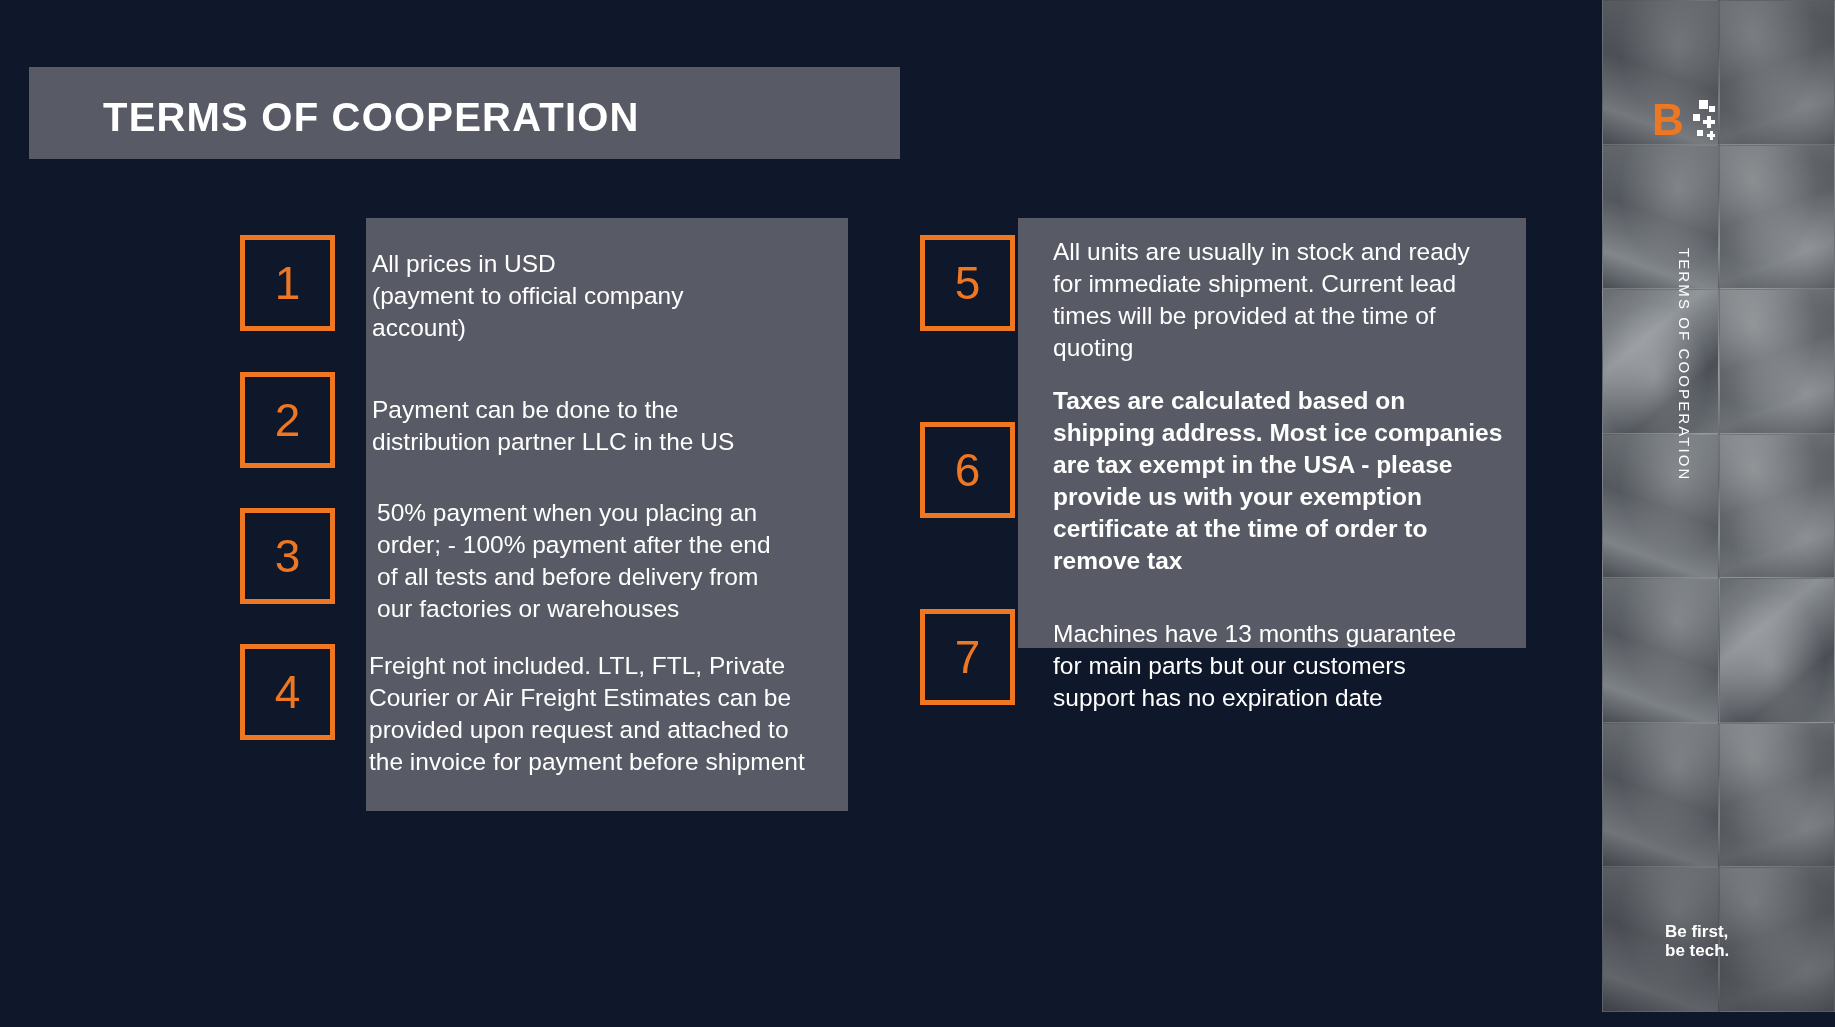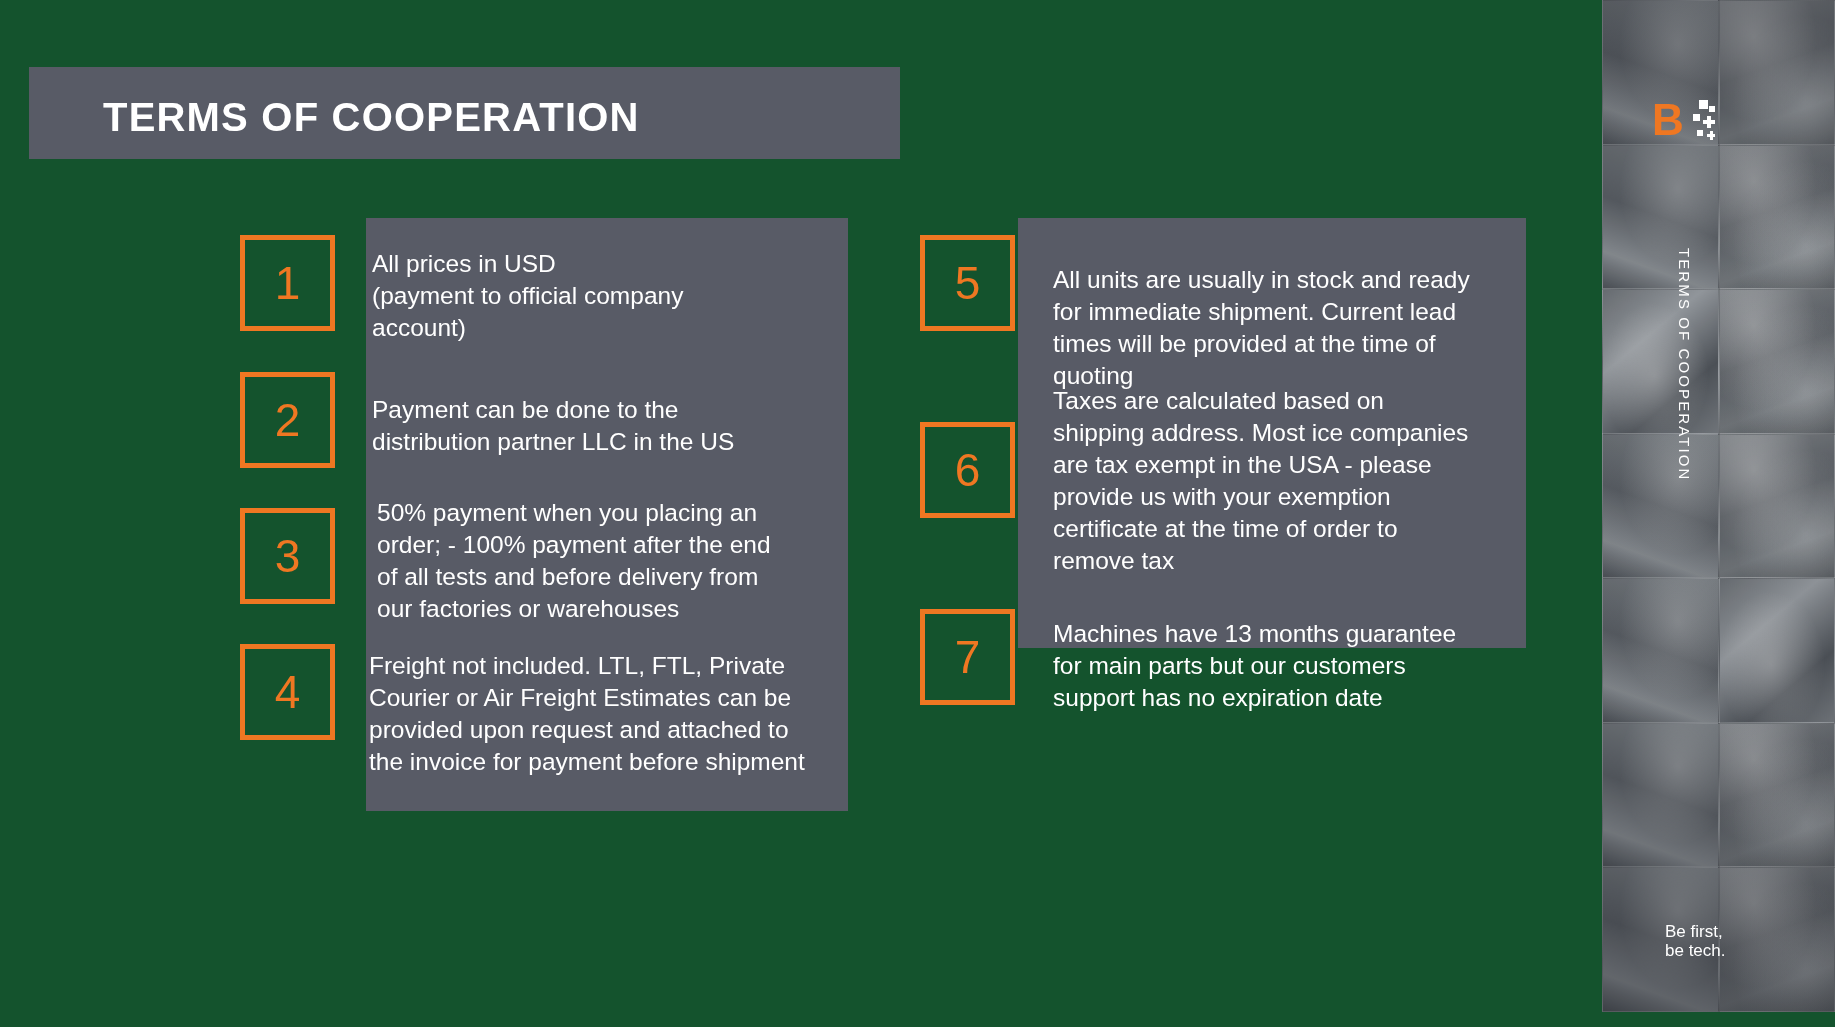--- a/index.html
+++ b/index.html
@@ -11,21 +11,21 @@
     width: 1835px;
     height: 1027px;
     overflow: hidden;
     font-family: "Liberation Sans", sans-serif;
     position: relative;
   }
 
   .slide {
     position: absolute;
     inset: 0;
-    background: #14532d;
+    background: #0f172a;
   }
 
   
   .title-band {
     position: absolute;
     left: 29px;
     top: 67px;
     width: 871px;
     height: 92px;
     background: #585b66;
@@ -168,21 +168,21 @@
     writing-mode: vertical-rl;
     font-family: "Liberation Sans", sans-serif;
   }
 
   .tagline {
     position: absolute;
     left: 63px;
     bottom: 52px;
     color: #ffffff;
     font-size: 17px;
-    font-weight: normal;
+    font-weight: bold;
     line-height: 19px;
     white-space: pre-line;
     font-family: "Liberation Sans", sans-serif;
   }
 </style>
 </head>
 <body>
 
 <div class="slide">
 
@@ -227,31 +227,31 @@
 provided upon request and attached to
 the invoice for payment before shipment</div>
   </div>
 
   <div class="panel panel-right"></div>
 
   <div class="item">
     <div class="num-box" style="left:920px; top:235px;">
       <span>5</span>
     </div>
-    <div class="item-text" style="left:1053px; top:236px; width:470px;margin-top:28px;">All units are usually in stock and ready
+    <div class="item-text" style="left:1053px; top:236px; width:470px;">All units are usually in stock and ready
 for immediate shipment. Current lead
 times will be provided at the time of
 quoting</div>
   </div>
 
   <div class="item">
     <div class="num-box" style="left:920px; top:422px;">
       <span>6</span>
     </div>
-    <div class="item-text" style="left:1053px; top:385px; width:500px;">Taxes are calculated based on
+    <div class="item-text" style="left:1053px; top:385px; width:500px;font-weight:bold;">Taxes are calculated based on
 shipping address. Most ice companies
 are tax exempt in the USA - please
 provide us with your exemption
 certificate at the time of order to
 remove tax</div>
   </div>
 
   <div class="item">
     <div class="num-box" style="left:920px; top:609px;">
       <span>7</span>

